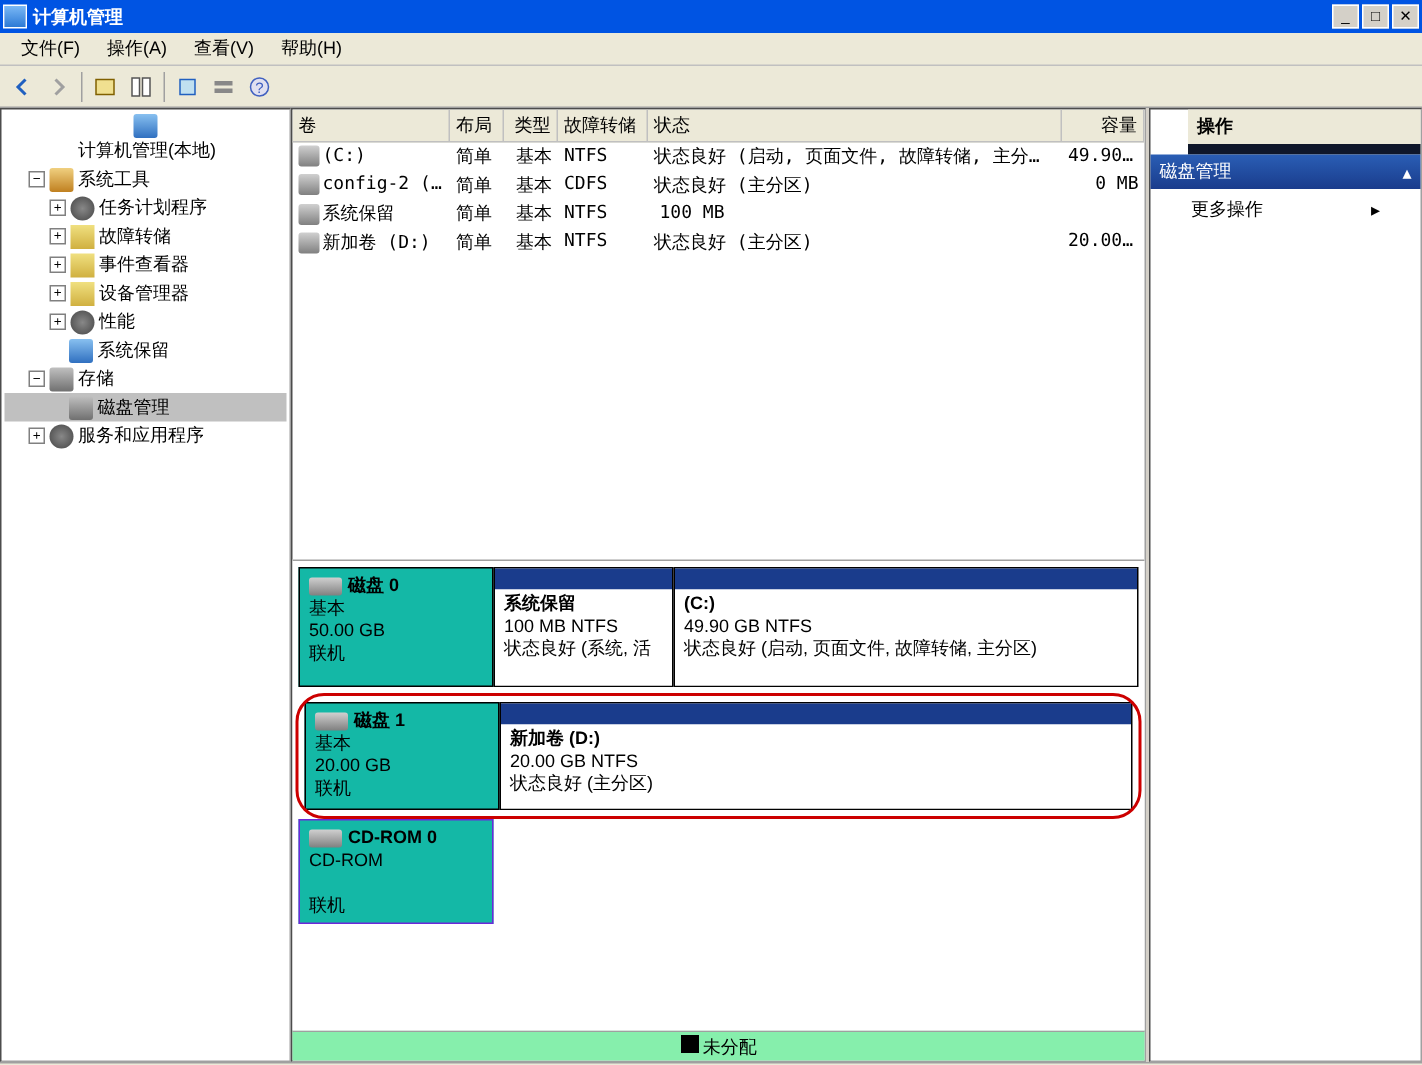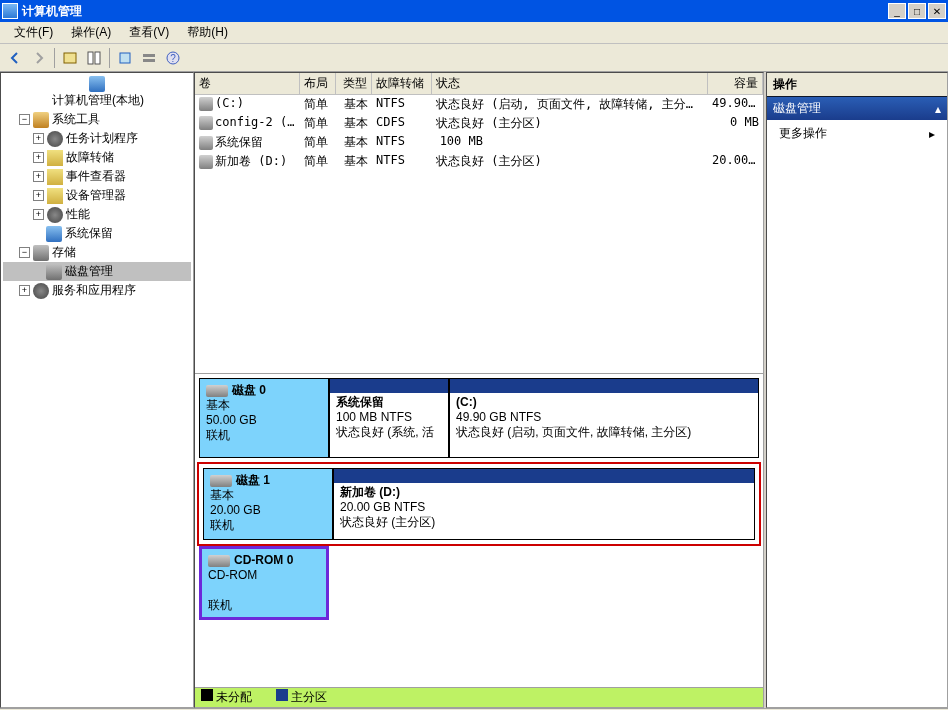--- a/index.html
+++ b/index.html
@@ -42,39 +42,39 @@
 .vc0 { width: 105px; }
 .vc1 { width: 36px; }
 .vc2 { width: 36px; text-align: right; }
 .vc3 { width: 60px; }
 .vc4 { width: 276px; }
 .vc5 { width: 55px; text-align: right; }
 .volicon { display: inline-block; width: 14px; height: 14px; background: linear-gradient(to bottom, #d0d0d0, #808080); border-radius: 2px; margin-right: 2px; vertical-align: middle; }
 
 .diskview { flex: 1; background: #fff; border-top: 1px solid #a0a0a0; overflow: auto; padding: 4px; position: relative; }
 .diskrow { display: flex; margin-bottom: 6px; min-height: 80px; }
-.diskrow.highlighted { outline: 2px solid #cc0000; padding: 4px; margin-bottom: 2px;}
-.diskinfo { width: 130px; border: 1px solid #000; background: #7dd3fc; padding: 4px 6px; font-family: "SimSun", sans-serif; line-height: 15px;}
+.diskrow.highlighted { outline: 2px solid #cc0000; padding: 4px; margin-bottom: 2px; border-radius: 17px;}
+.diskinfo { width: 130px; border: 1px solid #000; background: #14b8a6; padding: 4px 6px; font-family: "SimSun", sans-serif; line-height: 15px;}
 .diskinfo .di-title { font-weight: bold; }
 .diskinfo .dicon { display: inline-block; width: 22px; height: 12px; background: linear-gradient(to bottom, #d0d0d0, #808080); border-radius: 2px; margin-right: 4px; vertical-align: middle; }
 .partitions { flex: 1; display: flex; gap: 0; }
 .part { border: 1px solid #000; display: flex; flex-direction: column; font-family: "SimSun", sans-serif; }
 .part .pbar { height: 14px; background: #1a3c8c; }
 .part .pbody { padding: 2px 6px; background: #fff; flex: 1; line-height: 15px;}
 .part .pbody .pt { font-weight: bold; }
 
-.legend { display: flex; align-items: center; gap: 24px; background: #bef264; border-top: 1px solid #a0a0a0; padding: 2px 6px; height: 20px; }
+.legend { display: flex; align-items: center; gap: 24px; background: #86efac; border-top: 1px solid #a0a0a0; padding: 2px 6px; height: 20px; flex-direction: column; }
 .legend .sw { width: 12px; height: 12px; display: inline-block; margin-right: 3px; }
 .legend .sw.unalloc { background: #000; }
 .legend .sw.primary { background: #1a3c8c; }
 
 .actions { width: 182px; border: 1px inset #a0a0a0; background: #fff; display: flex; flex-direction: column; }
-.actions .ahead { background: #ece9d8; padding: 3px 6px; font-weight: bold; border-bottom: 1px solid #0f172a; }
+.actions .ahead { background: #ece9d8; padding: 3px 6px; font-weight: bold; border-bottom: 7px solid #0f172a; margin-left: 25px; }
 .actions .asec { background: linear-gradient(to bottom, #2a5eb5, #1a3c8c); color: #fff; padding: 3px 6px; display:flex; align-items:center; justify-content:space-between;}
-.actions .aitem { padding: 5px 12px; cursor: pointer; display:flex; align-items:center; justify-content:space-between;}
+.actions .aitem { padding: 5px 27px; cursor: pointer; display:flex; align-items:center; justify-content:space-between;}
 
 .statusbar { height: 22px; background: #ece9d8; border-top: 1px solid #a0a0a0; }
 
 
 .icon-comp { background: linear-gradient(to bottom,#88c0f0,#3070c0); border-radius:2px;}
 .icon-tool { background: linear-gradient(to bottom,#f0d080,#c08020); border-radius:2px;}
 .icon-disk { background: linear-gradient(to bottom,#c0c0c0,#707070); border-radius:2px;}
 .icon-folder{ background: linear-gradient(to bottom,#f0e080,#d0b040);}
 .icon-gear { background: radial-gradient(circle,#888,#444); border-radius:50%;}
 </style>
@@ -285,21 +285,21 @@
               <div class="pbody">
                 <div class="pt">新加卷  (D:)</div>
                 <div>20.00 GB NTFS</div>
                 <div>状态良好 (主分区)</div>
               </div>
             </div>
           </div>
         </div>
 
         <div class="diskrow" style="min-height:70px">
-          <div class="diskinfo" style="border:3px solid #6d28d9;width:130px">
+          <div class="diskinfo" style="border:1px solid #6d28d9;width:130px">
             <div><span class="dicon"></span><span class="di-title">CD-ROM 0</span></div>
             <div>CD-ROM</div>
             <div>&nbsp;</div>
             <div>联机</div>
           </div>
         </div>
       </div>
 
       <div class="legend">
         <span><span class="sw unalloc"></span><span>未分配</span></span>

